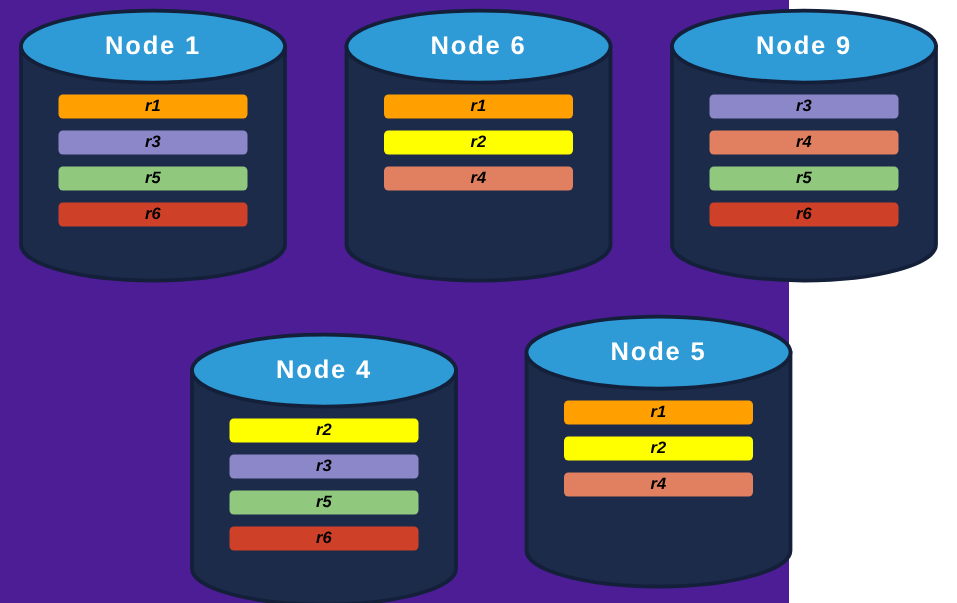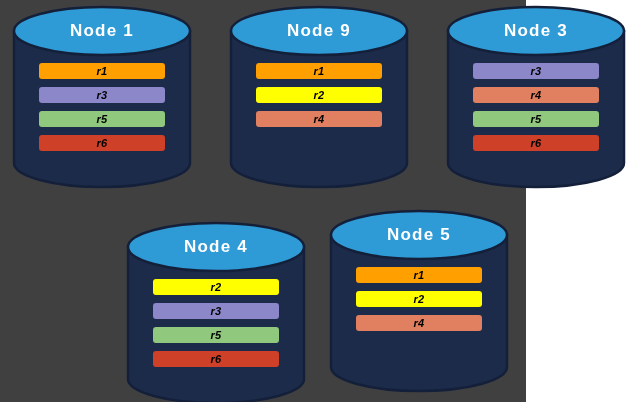--- a/index.html
+++ b/index.html
@@ -11,21 +11,21 @@
     width: 638px;
     height: 402px;
     overflow: hidden;
     font-family: "Liberation Sans", sans-serif;
     position: relative;
   }
   #canvas {
     position: relative;
     width: 526px;
     height: 402px;
-    background: #404040;
+    background: #4c1d95;
   }
 
   
   .node {
     position: absolute;
     width: 180px;
     height: 186px;
   }
   .node-body {
     position: absolute;
@@ -95,35 +95,35 @@
         <div class="bar" style="background: rgb(206, 64, 40);">r6</div>
       </div>
     </div>
     <div class="node" style="left: 229px; top: 5px;">
       <div class="node-body">
         <svg viewBox="0 0 180 186">
           <path d="M 2,26 L 2,158 A 88,24 0 0 0 178,158 L 178,26 Z" fill="#1C2B4A" stroke="#14203A" stroke-width="2.5"></path>
           <ellipse cx="90" cy="26" rx="88" ry="24" fill="#2E9AD6" stroke="#14203A" stroke-width="2.5"></ellipse>
         </svg>
       </div>
-      <div class="node-title">Node  9</div>
+      <div class="node-title">Node  6</div>
       <div class="bars">
         <div class="bar" style="background: rgb(255, 160, 0);">r1</div>
         <div class="bar" style="background: rgb(255, 255, 0);">r2</div>
         <div class="bar" style="background: rgb(224, 128, 96);">r4</div>
       </div>
     </div>
     <div class="node" style="left: 446px; top: 5px;">
       <div class="node-body">
         <svg viewBox="0 0 180 186">
           <path d="M 2,26 L 2,158 A 88,24 0 0 0 178,158 L 178,26 Z" fill="#1C2B4A" stroke="#14203A" stroke-width="2.5"></path>
           <ellipse cx="90" cy="26" rx="88" ry="24" fill="#2E9AD6" stroke="#14203A" stroke-width="2.5"></ellipse>
         </svg>
       </div>
-      <div class="node-title">Node  3</div>
+      <div class="node-title">Node  9</div>
       <div class="bars">
         <div class="bar" style="background: rgb(139, 135, 201);">r3</div>
         <div class="bar" style="background: rgb(224, 128, 96);">r4</div>
         <div class="bar" style="background: rgb(144, 200, 126);">r5</div>
         <div class="bar" style="background: rgb(206, 64, 40);">r6</div>
       </div>
     </div>
     <div class="node" style="left: 126px; top: 221px;">
       <div class="node-body">
         <svg viewBox="0 0 180 186">
@@ -132,21 +132,21 @@
         </svg>
       </div>
       <div class="node-title">Node  4</div>
       <div class="bars">
         <div class="bar" style="background: rgb(255, 255, 0);">r2</div>
         <div class="bar" style="background: rgb(139, 135, 201);">r3</div>
         <div class="bar" style="background: rgb(144, 200, 126);">r5</div>
         <div class="bar" style="background: rgb(206, 64, 40);">r6</div>
       </div>
     </div>
-    <div class="node" style="left: 329px; top: 209px;">
+    <div class="node" style="left: 349px; top: 209px;">
       <div class="node-body">
         <svg viewBox="0 0 180 186">
           <path d="M 2,26 L 2,158 A 88,24 0 0 0 178,158 L 178,26 Z" fill="#1C2B4A" stroke="#14203A" stroke-width="2.5"></path>
           <ellipse cx="90" cy="26" rx="88" ry="24" fill="#2E9AD6" stroke="#14203A" stroke-width="2.5"></ellipse>
         </svg>
       </div>
       <div class="node-title">Node  5</div>
       <div class="bars">
         <div class="bar" style="background: rgb(255, 160, 0);">r1</div>
         <div class="bar" style="background: rgb(255, 255, 0);">r2</div>

